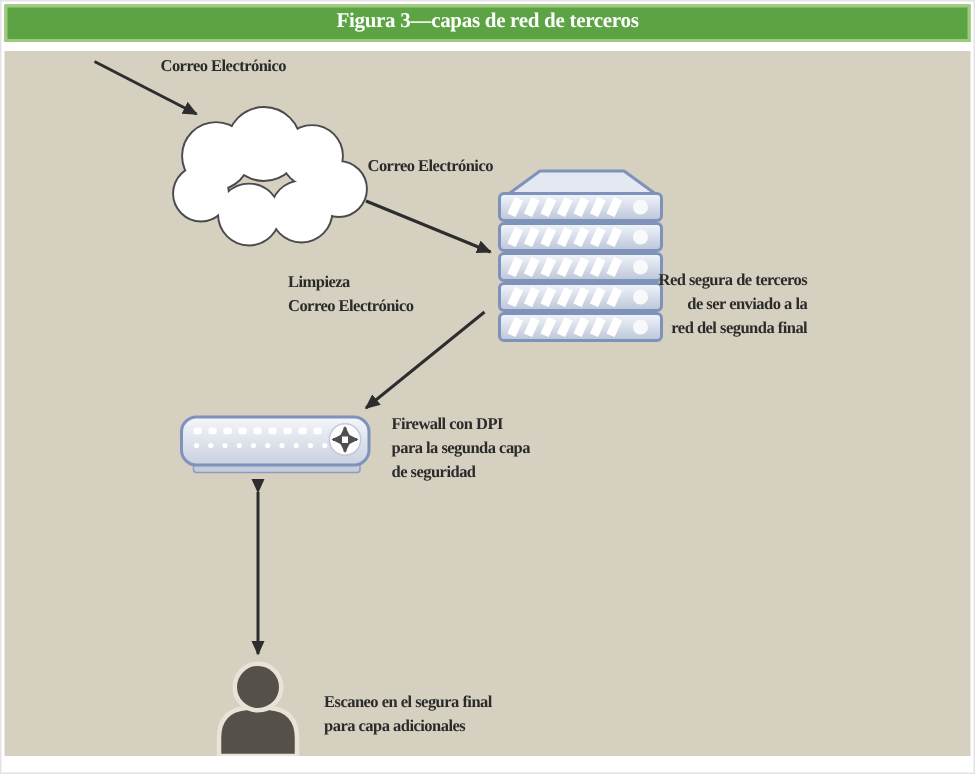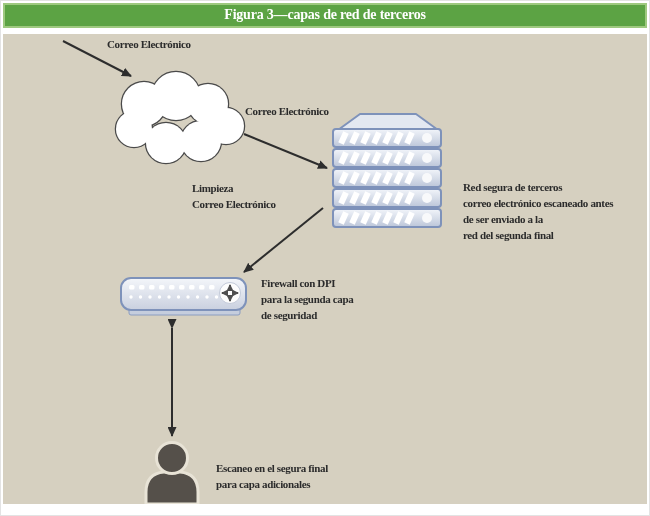--- a/index.html
+++ b/index.html
@@ -212,23 +212,22 @@
 
     <div class="lbl" style="left:104px; top:2px;">Correo Electrónico</div>
 
     <div class="lbl" style="left:242px; top:69px;">Correo Electrónico</div>
 
     <div class="lbl" style="left:189px; top:146px;">
       <div>Limpieza</div>
       <div>Correo Electrónico</div>
     </div>
 
-    <div class="lbl" style="left:460px; top:145px;">
+    <div class="lbl" style="left:436px; top:145px;text-align:right;">
       <div>Red segura de terceros</div>
-      <div>correo electrónico escaneado antes</div>
       <div>de ser enviado a la</div>
       <div>red del segunda final</div>
     </div>
 
     <div class="lbl" style="left:258px; top:241px;">
       <div>Firewall con DPI</div>
       <div>para la segunda capa</div>
       <div>de seguridad</div>
     </div>
 

